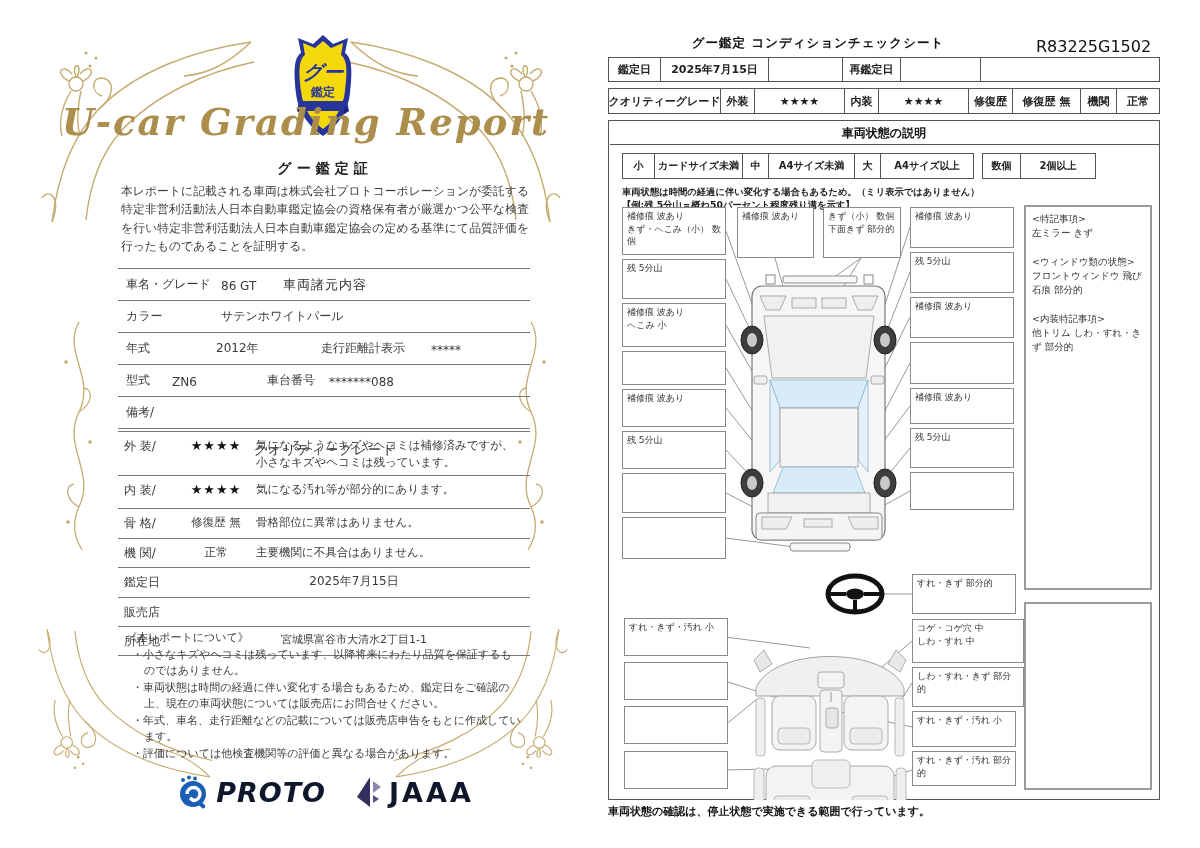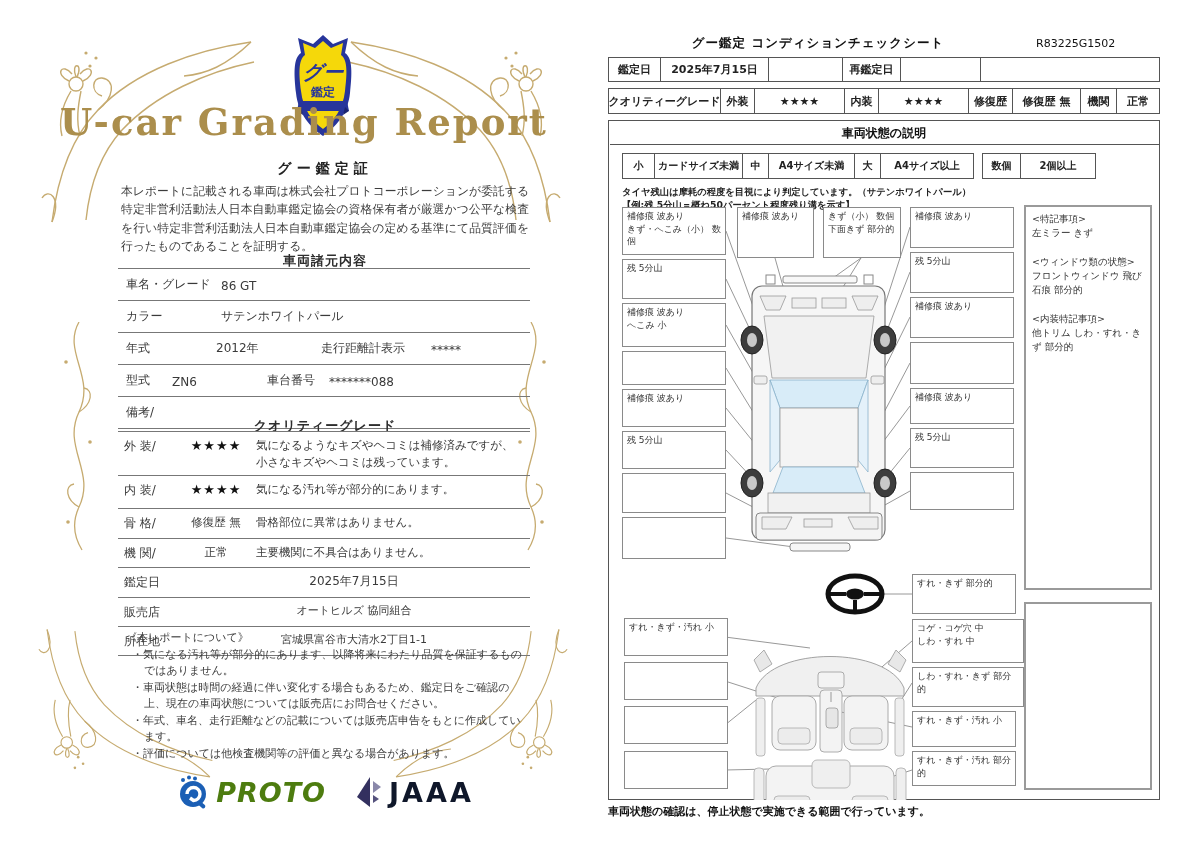--- a/index.html
+++ b/index.html
@@ -1,43 +1,43 @@
 <!DOCTYPE html>
 <html><head>
 <meta charset="utf-8">
 <style>
   html,body{margin:0;padding:0;background:#fff;}
   body{font-family:"DejaVu Sans","Liberation Sans",sans-serif;color:#333;}
   #stage{position:relative;width:1200px;height:848px;background:#fff;overflow:hidden;}
   .abs{position:absolute;}
   svg{display:block;}
   
-  .lp-title{font-family:"DejaVu Serif","Liberation Serif",serif;font-weight:bold;
-            font-size:37px;color:#ab8e4c;text-align:left;letter-spacing:2px;}
+  .lp-title{font-family:"DejaVu Serif","Liberation Serif",serif;font-style:italic;font-weight:bold;
+            font-size:37px;color:#ab8e4c;text-align:right;letter-spacing:2px;}
   .cert{font-weight:bold;font-size:14px;text-align:center;letter-spacing:5px;color:#222;}
   .intro{font-size:11.8px;line-height:1.55;text-align:justify;color:#3c3c3c;}
-  .sec-title{font-size:13px;font-weight:bold;text-align:center;color:#2e2e2e;letter-spacing:1px;}
+  .sec-title{font-size:13px;font-weight:normal;text-align:center;color:#2e2e2e;letter-spacing:1px;margin-top:24px;}
   .spec,.grade{border-bottom:1px solid #777;background:transparent;}
   .srow{display:flex;border-top:1px solid #777;padding:7px 8px;font-size:12px;color:#3a3a3a;align-items:flex-end;}
   .grow{display:flex;border-top:1px solid #777;padding:5px 6px;font-size:11.5px;line-height:1.45;color:#3a3a3a;align-items:flex-start;}
   .gl{flex:0 0 52px;font-size:12px;padding-top:1px;}
   .gv{flex:0 0 80px;text-align:center;}
   .stars{font-size:13px;letter-spacing:1px;color:#111;}
   .gd{flex:1;}
   .gc{flex:1;text-align:center;}
   .small-v{font-size:11px;}
   .notes{font-size:11px;line-height:1.45;color:#3c3c3c;}
   .nitem{padding-left:24px;text-indent:-12px;margin-top:1px;}
   .ntitle{padding-left:6px;}
   .logo-row{display:flex;align-items:center;justify-content:center;gap:30px;}
-  .proto-text{font-weight:bold;font-style:italic;font-size:27px;color:#4d7c0f;letter-spacing:1px;}
+  .proto-text{font-weight:bold;font-style:italic;font-size:27px;color:#0f172a;letter-spacing:1px;}
   .jaaa-text{font-weight:bold;font-size:27px;color:#0f172a;letter-spacing:3px;}
   
   .rp-title{font-weight:bold;font-size:12.5px;color:#111;text-align:center;letter-spacing:1px;}
-  .rp-no{font-size:11px;color:#111;}
+  .rp-no{font-size:16px;color:#111;}
   .rtable{display:flex;border:1.5px solid #555;background:#fff;font-weight:bold;font-size:11px;color:#222;box-sizing:border-box;}
   .rc{display:flex;align-items:center;justify-content:center;border-right:1px solid #555;box-sizing:border-box;
       padding:0 2px;text-align:center;white-space:nowrap;overflow:hidden;}
   .rc.last{border-right:none;}
   .outer-box{border:1.5px solid #555;background:#fff;box-sizing:border-box;}
   .cond-header{border-bottom:1.5px solid #555;font-weight:bold;font-size:12px;text-align:center;
                line-height:23px;color:#111;box-sizing:border-box;background:#fff;}
   .legend{display:flex;border:1px solid #555;font-size:10px;font-weight:bold;color:#222;box-sizing:border-box;background:#fff;}
   .lc{display:flex;align-items:center;justify-content:center;border-right:1px solid #555;box-sizing:border-box;white-space:nowrap;}
   .lc.last{border-right:none;}
@@ -167,31 +167,30 @@
       <span class="gl">機 関/</span>
       <span class="gv">正常</span>
       <span class="gd">主要機関に不具合はありません。</span>
     </div>
     <div class="grow">
       <span class="gl" style="flex-basis:60px">鑑定日</span>
       <span class="gc" style="font-size:12px">2025年7月15日</span>
     </div>
     <div class="grow">
       <span class="gl" style="flex-basis:60px">販売店</span>
-      <span class="gc small-v">オートヒルズ  協同組合</span>
     </div>
     <div class="grow">
       <span class="gl" style="flex-basis:60px">所在地</span>
       <span class="gc small-v">宮城県富谷市大清水2丁目1-1</span>
     </div>
   </div>
 
   <div class="abs notes" style="left:120px;top:630px;width:402px">
     <div class="ntitle">《本レポートについて》</div>
-    <div class="nitem">・気になる汚れ等が部分的にあります、以降将来にわたり品質を保証するものではありません。</div>
+    <div class="nitem">・小さなキズやヘコミは残っています、以降将来にわたり品質を保証するものではありません。</div>
     <div class="nitem">・車両状態は時間の経過に伴い変化する場合もあるため、鑑定日をご確認の上、現在の車両状態については販売店にお問合せください。</div>
     <div class="nitem">・年式、車名、走行距離などの記載については販売店申告をもとに作成しています。</div>
     <div class="nitem">・評価については他検査機関等の評価と異なる場合があります。</div>
   </div>
 
   <div class="abs logo-row" style="left:115px;top:770px;width:420px;height:44px">
     <span style="display:flex;align-items:center;gap:6px">
       <svg width="34" height="36" viewBox="0 0 34 36">
         <circle cx="17" cy="20" r="13" fill="#1b5fb5"></circle>
         <path d="M11,20 a6.5,6.5 0 1 1 6.5,6.5 L14,24" fill="none" stroke="#fff" stroke-width="3.4"></path>
@@ -246,21 +245,21 @@
     <span class="lc" style="width:86px">A4サイズ未満</span>
     <span class="lc" style="width:26px">大</span>
     <span class="lc last" style="width:92px">A4サイズ以上</span>
   </div>
   <div class="abs legend" style="left:982px;top:153px;height:26px">
     <span class="lc" style="width:38px">数個</span>
     <span class="lc last" style="width:74px">2個以上</span>
   </div>
 
   <div class="abs tirenote" style="left:622px;top:185px;width:420px">
-    <div>タイヤ残山は摩耗の程度を目視により判定しています。（サテンホワイトパール）</div>
+    <div>車両状態は時間の経過に伴い変化する場合もあるため。（ミリ表示ではありません）</div>
     <div>【例:残 5分山＝概ね50パーセント程度残り溝を示す】</div>
   </div>
 
   <svg class="abs orn" style="left:608px;top:120px;z-index:0" width="552" height="680" viewBox="0 0 552 680">
     <g stroke="#8c8c8c" stroke-width="0.9">
       <line x1="118" y1="111" x2="150" y2="200"></line>
         <line x1="118" y1="159" x2="146" y2="218"></line>
       <line x1="118" y1="205" x2="166" y2="290"></line>
         <line x1="118" y1="248" x2="150" y2="300"></line>
       <line x1="118" y1="288" x2="168" y2="350"></line>

